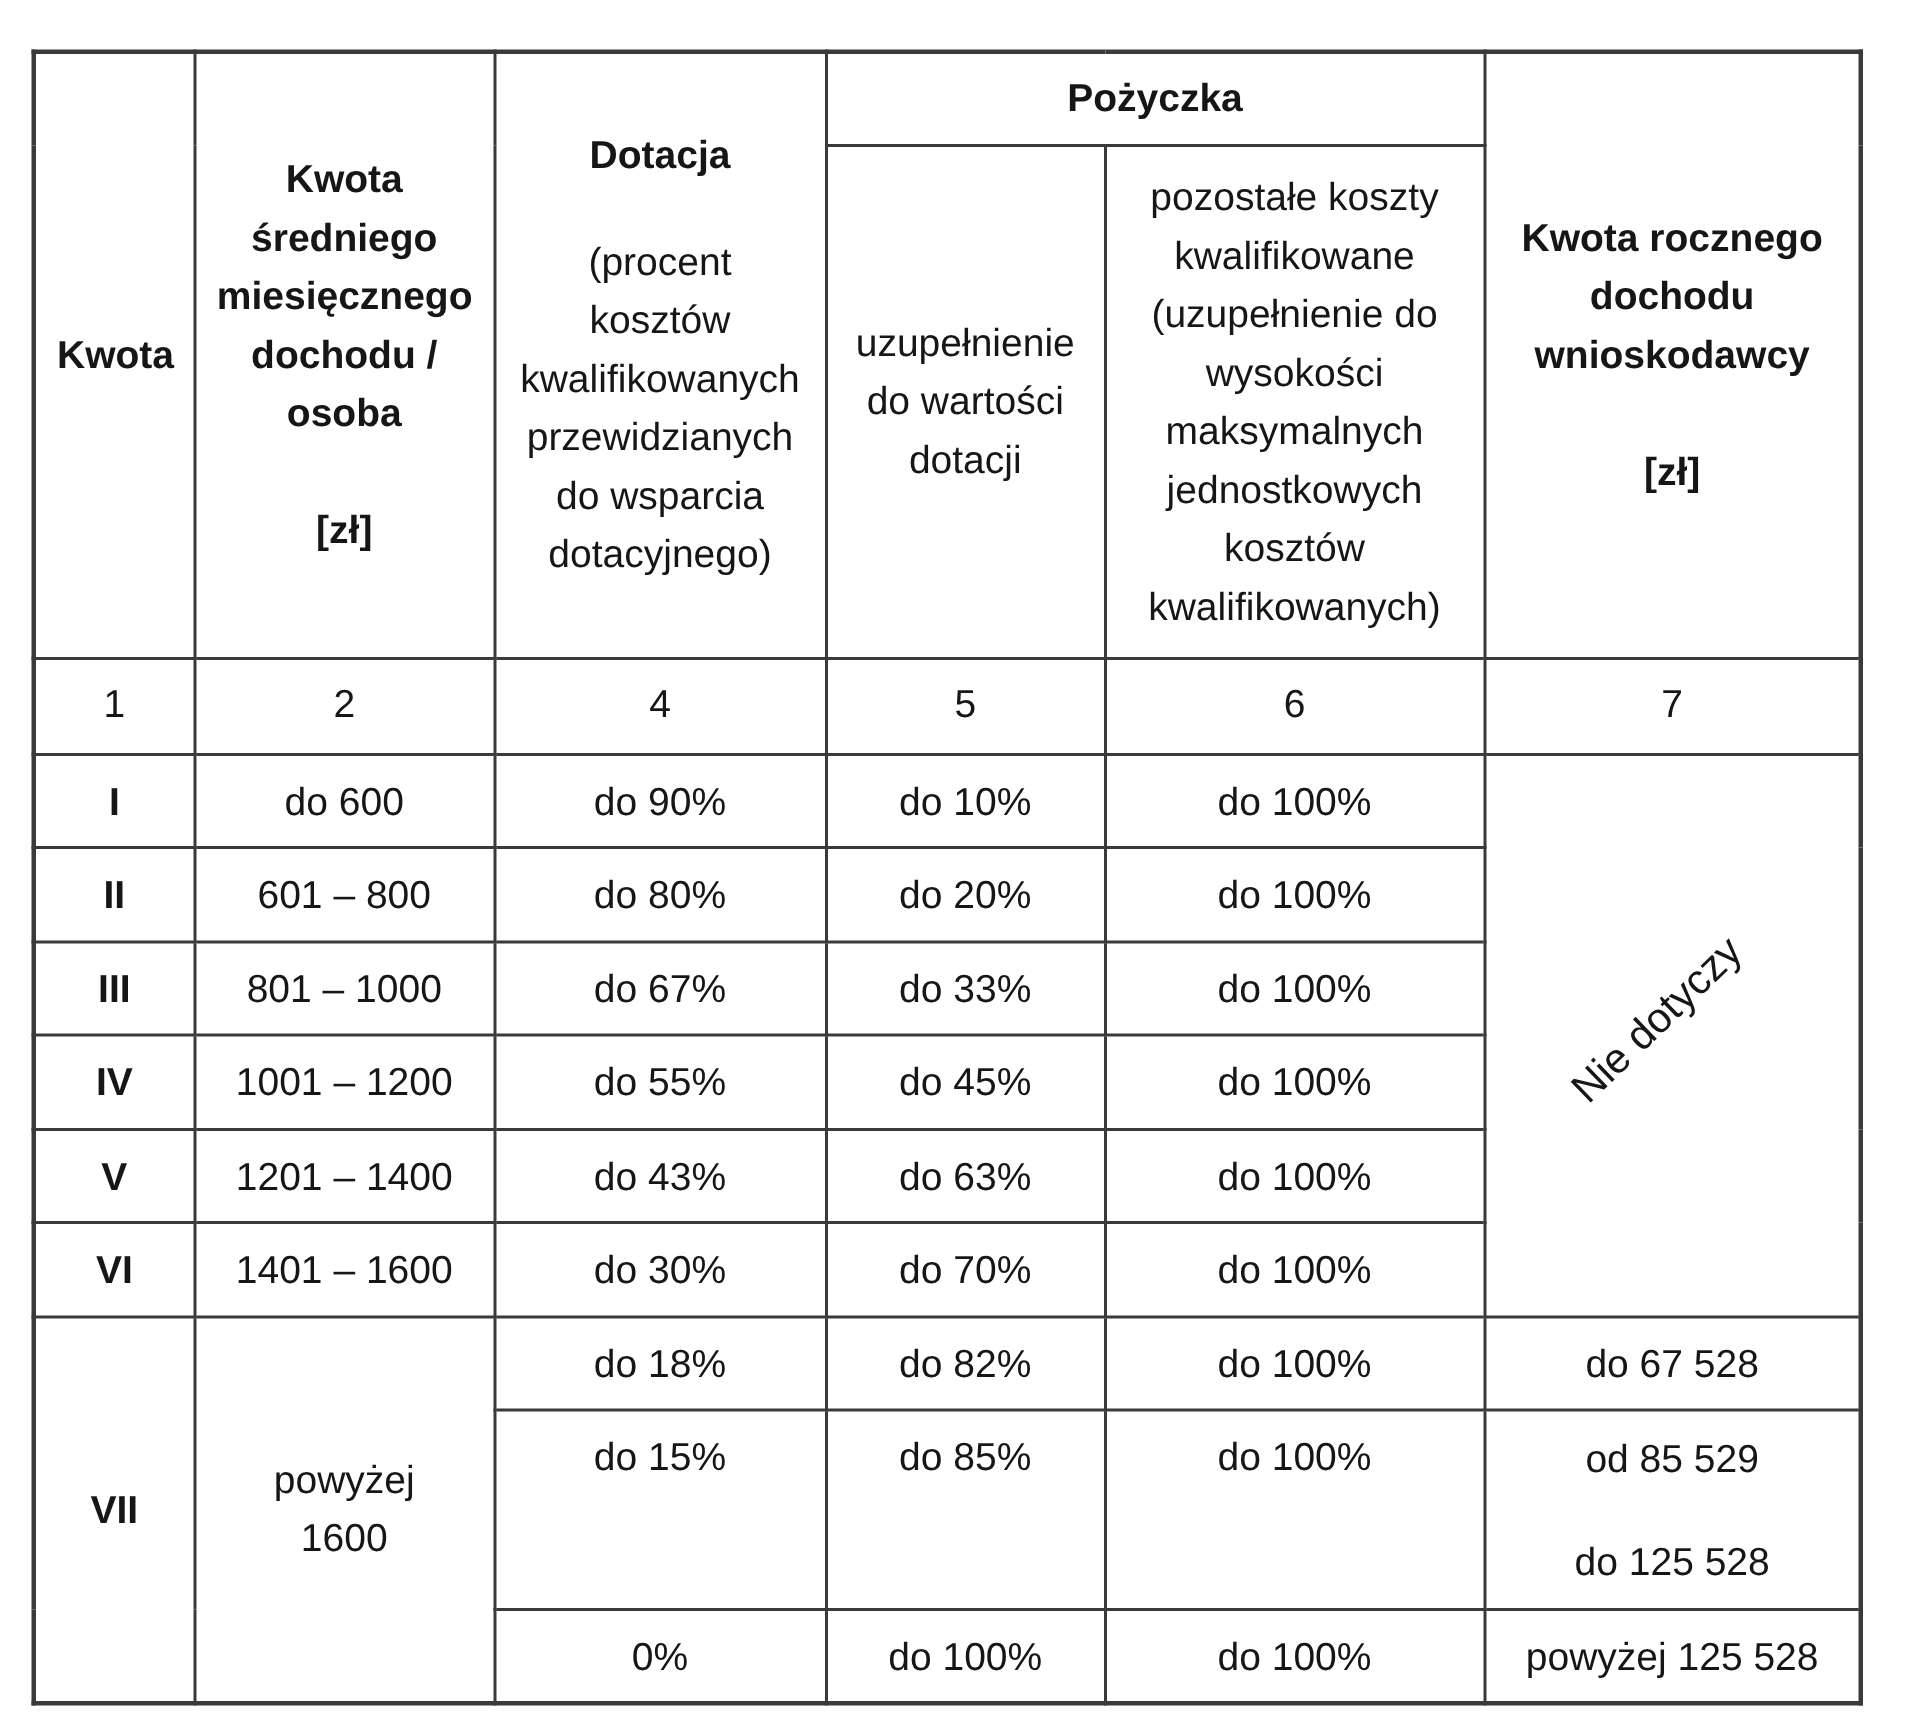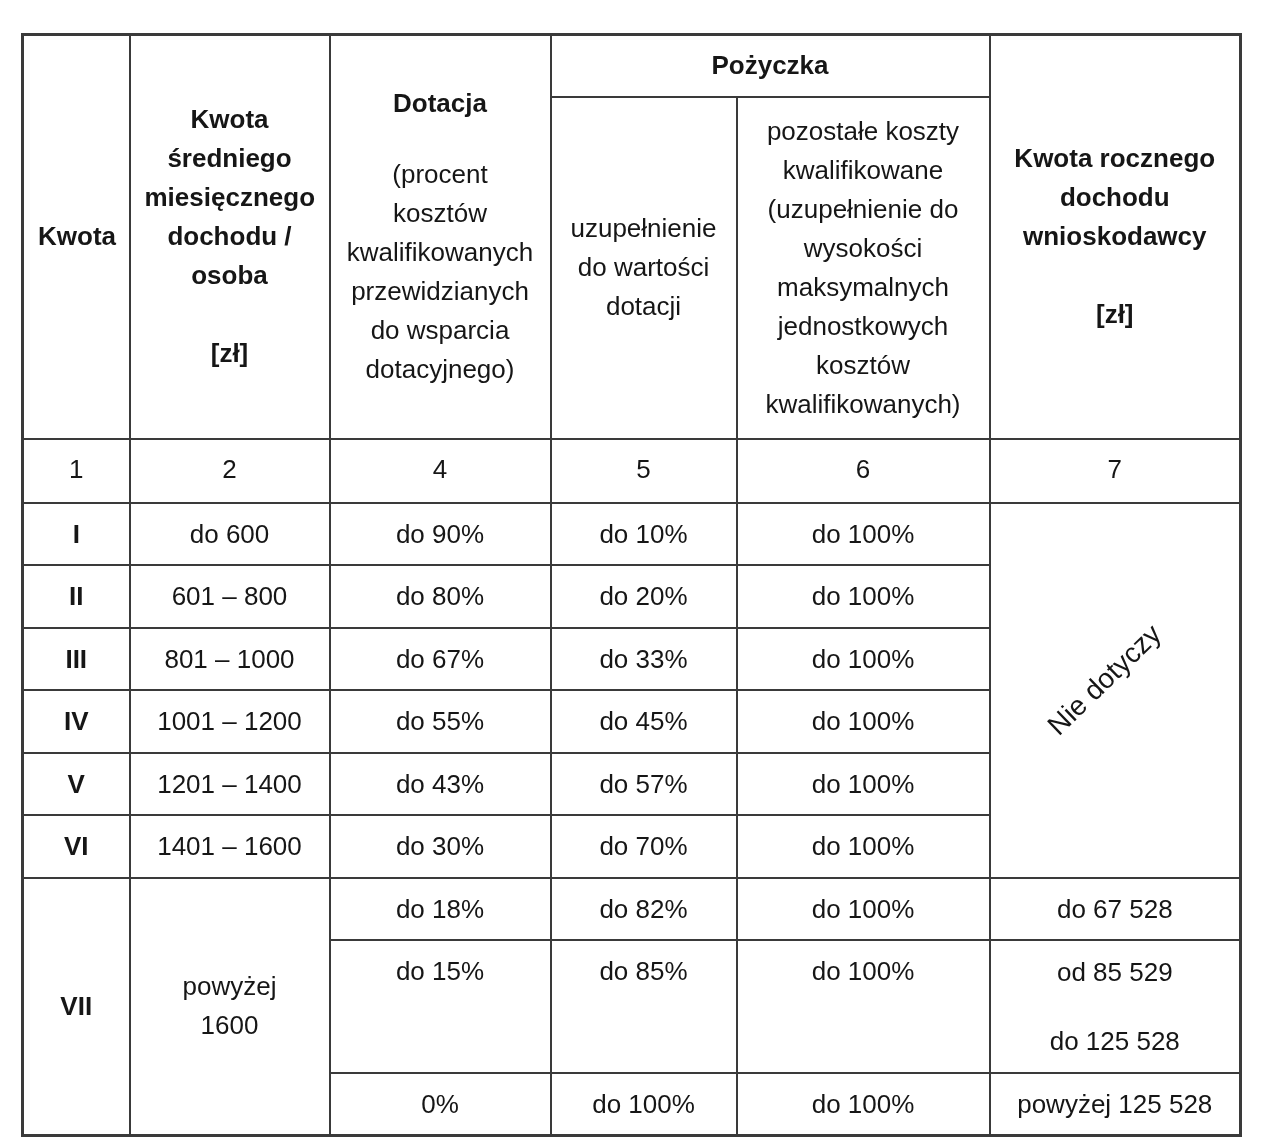--- a/index.html
+++ b/index.html
@@ -162,21 +162,21 @@
       <td class="cell">1001 – 1200</td>
       <td class="cell">do 55%</td>
       <td class="cell">do 45%</td>
       <td class="cell">do 100%</td>
     </tr>
 
     <tr class="hR">
       <td class="cell group">V</td>
       <td class="cell">1201 – 1400</td>
       <td class="cell">do 43%</td>
-      <td class="cell">do 57%</td>
+      <td class="cell">do 63%</td>
       <td class="cell">do 100%</td>
     </tr>
 
     <tr class="hR">
       <td class="cell group">VI</td>
       <td class="cell">1401 – 1600</td>
       <td class="cell">do 30%</td>
       <td class="cell">do 70%</td>
       <td class="cell">do 100%</td>
     </tr>

